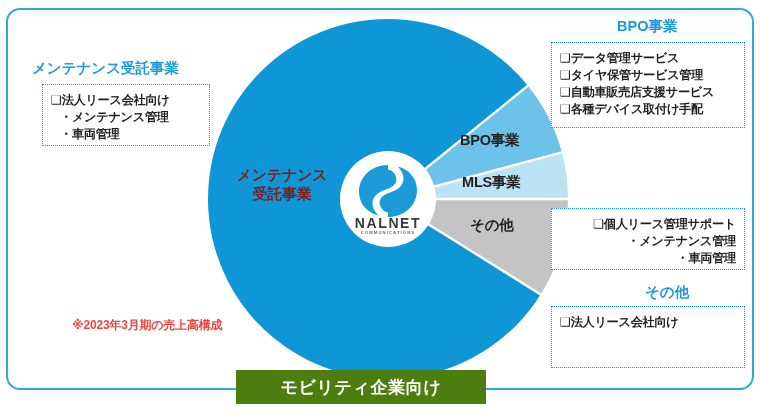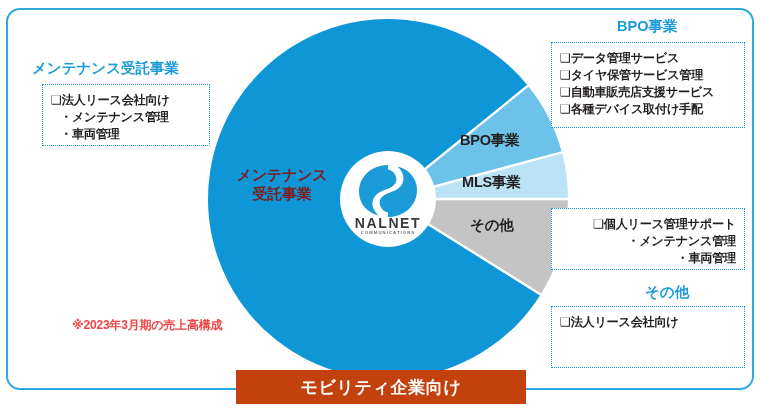--- a/index.html
+++ b/index.html
@@ -120,22 +120,22 @@
     left: 72px; top: 317px;
     font-size: 12px;
     font-weight: bold;
     color: #ef4444;
     white-space: nowrap;
     letter-spacing: -0.2px;
   }
   .banner {
     position: absolute;
     left: 236px; top: 370px;
-    width: 290px; height: 34px;
-    background: #c2410c;
+    width: 250px; height: 34px;
+    background: #4d7c0f;
     display: flex;
     align-items: center;
     justify-content: center;
   }
   .banner span {
     color: #ffffff;
     font-weight: bold;
     font-size: 17px;
     letter-spacing: 0.6px;
   }

